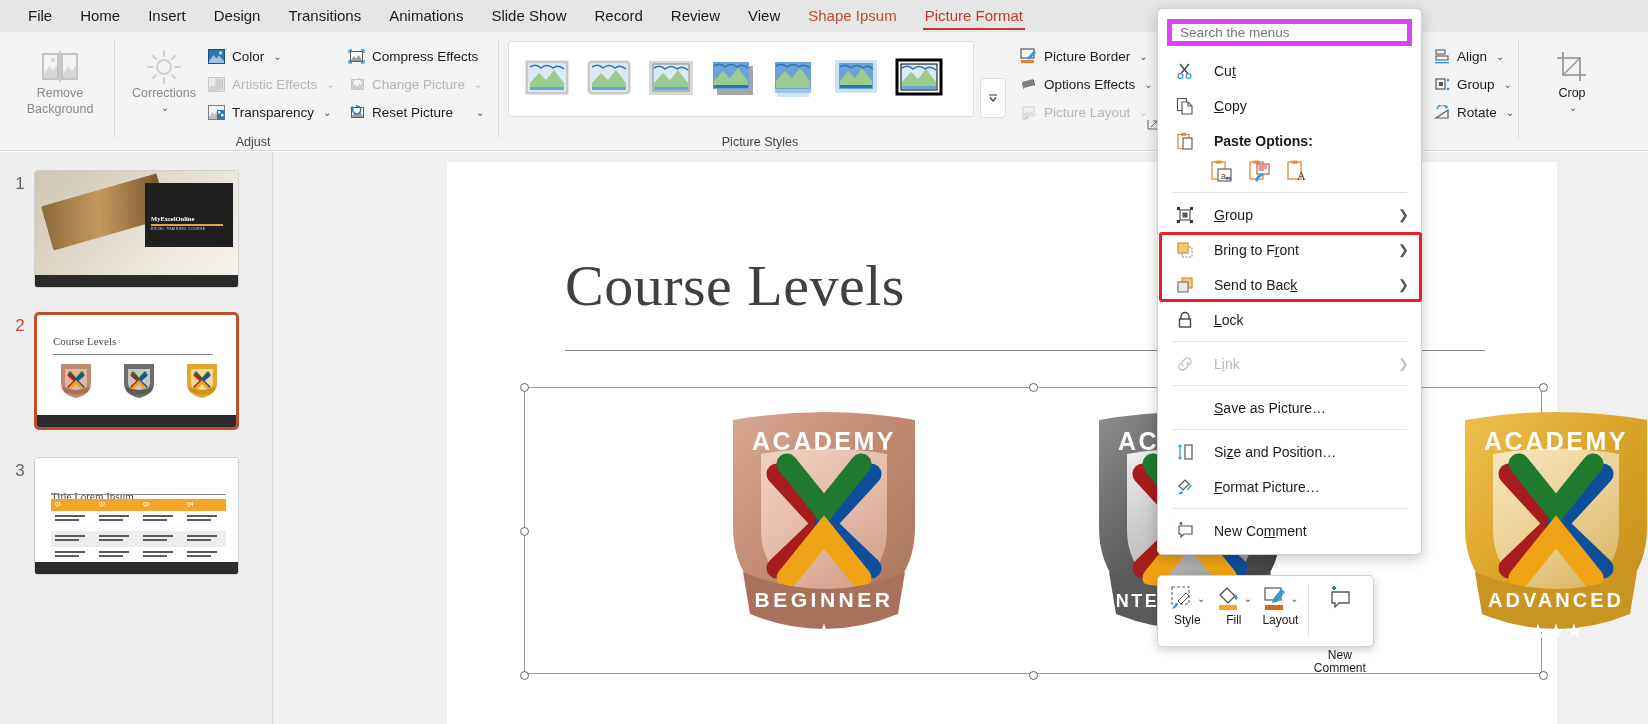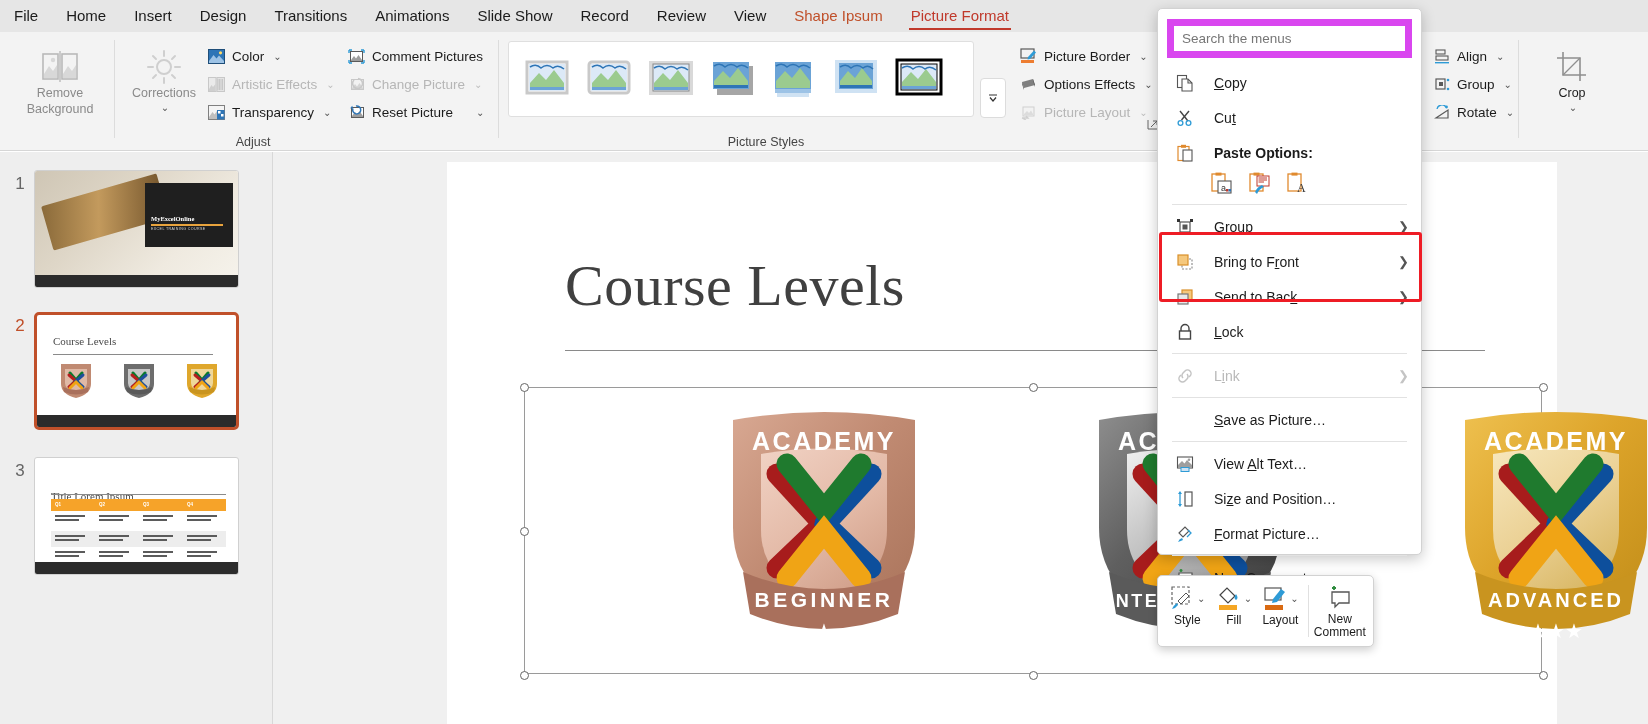--- a/index.html
+++ b/index.html
@@ -9,20 +9,21 @@
     background: #ffffff;
     overflow: hidden;
   }
   #app { position: relative; width: 1648px; height: 724px; }
 
   
   .tabbar {
     position: absolute; top: 0; left: 0; width: 1648px; height: 32px;
     background: #e6e6e6;
     display: flex; align-items: center; gap: 0px;
+    padding-left: 14px;
     font-size: 15px; color: #1b1b1b;
   }
   .tab {
     padding: 5px 14px 6px 14px; white-space: nowrap;
     position: relative; cursor: default;
   }
   .tab.ctx { color: #c0502a; }
   .tab.active {
     color: #c0392b; font-weight: 400;
   }
@@ -133,21 +134,21 @@
   .badge { position:absolute; }
 
   
   .ctxmenu {
     position:absolute; left:1157px; top:8px; width:265px; height:547px;
     background:#fff; border:1px solid #d2d2d2; border-radius:5px;
     box-shadow:0 4px 14px rgba(0,0,0,0.22);
     padding-top:8px; z-index:40;
   }
   .searchbox {
-    margin:2px 9px 7px 9px; height:39px; border:7px solid #d946ef; background:#fff;
+    margin:2px 9px 7px 9px; height:27px; border:5px solid #d946ef; background:#fff;
     display:flex; align-items:center; padding-left:8px;
     font-size:13.5px; color:#767676;
   }
   .mi {
     height:35px; display:flex; align-items:center; padding-left:18px;
     font-size:14px; color:#1b1b1b; position:relative;
   }
   .mi.disabled { color:#b8b8b8; }
   .mi .mlabel { margin-left:20px; }
   .mi .arrow { position:absolute; right:12px; font-size:13px; color:#555; }
@@ -287,21 +288,21 @@
               <rect x="2.5" y="2.5" width="12" height="10" fill="#fff" stroke="#5a5a5a"></rect>
               <path d="M3 11 L6 7 L8 9.5 L10.5 6 L14 11 L14 12 L3 12 Z" fill="#9e9e9e"></path>
               <g stroke="#2e9bd6" stroke-width="1.4">
                 <path d="M1 1 L1 4 M1 1 L4 1"></path>
                   <path d="M16 1 L16 4 M16 1 L13 1"></path>
                 <path d="M1 14 L1 11 M1 14 L4 14"></path>
                   <path d="M16 14 L16 11 M16 14 L13 14"></path>
               </g>
             </svg>
           </span>
-          <span>Comment Pictures</span>
+          <span>Compress Effects</span>
         </div>
         <div class="smallrow disabled">
           <span class="ico">
             <svg width="17" height="15" viewBox="0 0 17 15">
               <rect x="3.5" y="2.5" width="12" height="10" fill="#f2f2f2" stroke="#c8c8c8"></rect>
               <path d="M4 11 L7 7 L9 9.5 L11.5 6 L15 11 L15 12 L4 12 Z" fill="#d5d5d5"></path>
               <path d="M6 3 A5 5 0 1 0 10 1.5" fill="none" stroke="#c8c8c8" stroke-width="1.6"></path>
             </svg>
           </span>
           <span>Change Picture</span>
@@ -427,21 +428,21 @@
               <rect x="3" y="2" width="11" height="9" fill="#f2f2f2" stroke="#cfcfcf"></rect>
               <path d="M4 9 L7 6 L9 8 L11 5.5 L13 9 L13 10 L4 10 Z" fill="#dcdcdc"></path>
               <path d="M2 13 L8 13 L6 11 M2 13 L6 15" fill="none" stroke="#cfcfcf" stroke-width="1.3"></path>
             </svg>
           </span>
           <span>Picture Layout</span>
           <span class="chev">⌄</span>
         </div>
       </div>
 
-      <div class="glabel" style="left:8px; width:500px;">Picture Styles</div>
+      <div class="glabel" style="left:2px; width:500px;">Picture Styles</div>
       <div class="dialoglauncher" style="left:639px; bottom:18px;">
         <svg width="13" height="13" viewBox="0 0 13 13">
             <path d="M1 1 L1 10 L10 10" fill="none" stroke="#666" stroke-width="1"></path>
             <path d="M10 2 L4 8 M10 2 L10 6 M10 2 L6 2" stroke="#666" fill="none" stroke-width="1"></path>
           </svg>
       </div>
     </div>
 
     <div class="rgroup" style="left:1412px; width:110px;">
       <div style="position:absolute; left:18px; top:10px;">
@@ -725,38 +726,38 @@
 
   <div class="ctxmenu">
 
     <div class="searchbox">
       <span>Search the menus</span>
     </div>
 
     <div class="mi">
       <span class="ico">
         <svg width="18" height="18" viewBox="0 0 18 18">
-          <rect x="1.5" y="1.5" width="9" height="12" fill="#fff" stroke="#555" stroke-width="1.1"></rect>
-          <path d="M6 5 h6 l4 4 v8 h-10 Z" fill="#fff" stroke="#555" stroke-width="1.1"></path>
-          <path d="M12 5 v4 h4" fill="none" stroke="#555" stroke-width="1.1"></path>
-        </svg>
-      </span>
-      <span class="mlabel"><u>C</u>opy</span>
-    </div>
-
-    <div class="mi">
-      <span class="ico">
-        <svg width="18" height="18" viewBox="0 0 18 18">
           <line x1="4" y1="2" x2="12" y2="12" stroke="#444" stroke-width="1.4"></line>
           <line x1="13" y1="2" x2="5.5" y2="11" stroke="#444" stroke-width="1.4"></line>
           <circle cx="4.5" cy="14" r="2.4" fill="none" stroke="#2e9bd6" stroke-width="1.3"></circle>
           <circle cx="12.5" cy="14" r="2.4" fill="none" stroke="#2e9bd6" stroke-width="1.3"></circle>
         </svg>
       </span>
       <span class="mlabel">Cu<u>t</u></span>
+    </div>
+
+    <div class="mi">
+      <span class="ico">
+        <svg width="18" height="18" viewBox="0 0 18 18">
+          <rect x="1.5" y="1.5" width="9" height="12" fill="#fff" stroke="#555" stroke-width="1.1"></rect>
+          <path d="M6 5 h6 l4 4 v8 h-10 Z" fill="#fff" stroke="#555" stroke-width="1.1"></path>
+          <path d="M12 5 v4 h4" fill="none" stroke="#555" stroke-width="1.1"></path>
+        </svg>
+      </span>
+      <span class="mlabel"><u>C</u>opy</span>
     </div>
 
     <div class="mi bold">
       <span class="ico">
         <svg width="18" height="18" viewBox="0 0 18 18">
           <rect x="2" y="2.5" width="11" height="14" fill="#fff" stroke="#e08a2e" stroke-width="1.2"></rect>
           <rect x="5" y="0.8" width="5" height="3" fill="#e08a2e"></rect>
           <rect x="7" y="6" width="9" height="11" fill="#fff" stroke="#555" stroke-width="1.1"></rect>
         </svg>
       </span>
@@ -860,31 +861,20 @@
 
     <div class="msep"></div>
 
     <div class="mi">
       <span class="ico" style="width:18px;"></span>
       <span class="mlabel"><u>S</u>ave as Picture…</span>
     </div>
 
     <div class="msep"></div>
 
-    <div class="mi">
-      <span class="ico">
-        <svg width="18" height="18" viewBox="0 0 18 18">
-          <rect x="1.5" y="2" width="15" height="11" fill="#fff" stroke="#555" stroke-width="1.1"></rect>
-          <path d="M2 10 L6 6 L8.5 8.5 L11 5 L16 10 L16 12 L2 12 Z" fill="#9e9e9e"></path>
-          <circle cx="13" cy="4.8" r="1.3" fill="#9e9e9e"></circle>
-          <rect x="5" y="12.5" width="8" height="4" fill="#cfe2f3" stroke="#2e9bd6" stroke-width="1"></rect>
-        </svg>
-      </span>
-      <span class="mlabel">View <u>A</u>lt Text…</span>
-    </div>
 
     <div class="mi">
       <span class="ico">
         <svg width="18" height="18" viewBox="0 0 18 18">
           <rect x="9" y="2" width="7" height="14" fill="none" stroke="#555" stroke-width="1.2"></rect>
           <line x1="4" y1="2.5" x2="4" y2="15.5" stroke="#2e9bd6" stroke-width="1.3"></line>
           <path d="M4 1 L6 4 L2 4 Z" fill="#2e9bd6"></path>
             <path d="M4 17 L6 14 L2 14 Z" fill="#2e9bd6"></path>
         </svg>
       </span>
@@ -964,18 +954,18 @@
 
     <div class="mbitem" style="width:56px;">
       <div class="mbicons">
         <span class="ico">
           <svg width="24" height="24" viewBox="0 0 24 24">
             <path d="M4 6 h17 v11 h-10 l-4 4 v-4 h-3 Z" fill="#fff" stroke="#555" stroke-width="1.3"></path>
             <path d="M6 4 v-4 M4 2 h4" stroke="#2e8b3e" stroke-width="1.8"></path>
           </svg>
         </span>
       </div>
-      <span style="line-height:1.1; text-align:right;">New</span>
+      <span style="line-height:1.1; text-align:right;margin-top:36px;">New</span>
       <span style="line-height:1.1; text-align:center;">Comment</span>
     </div>
   </div>
 
 </div>
 
 </body></html>

